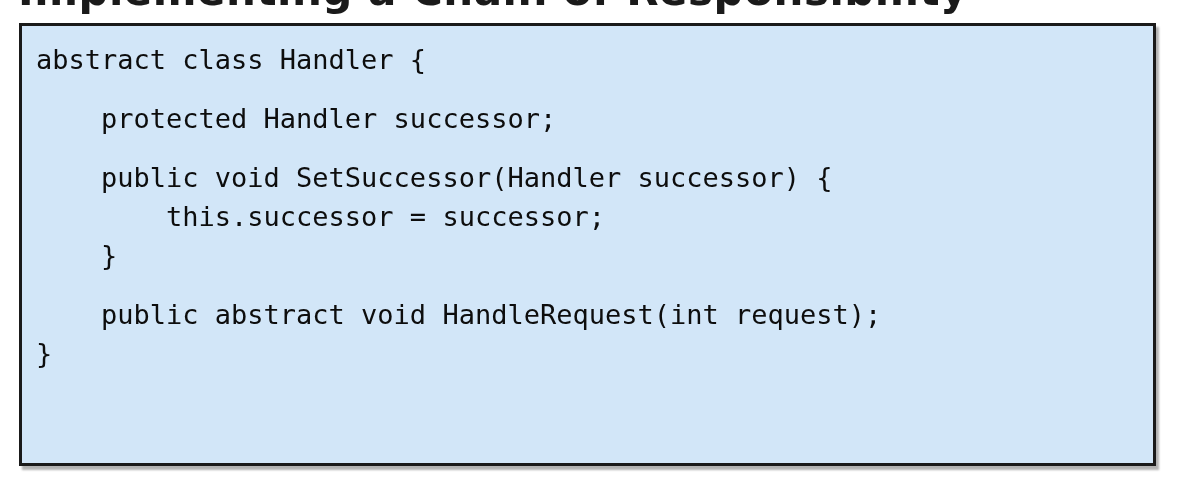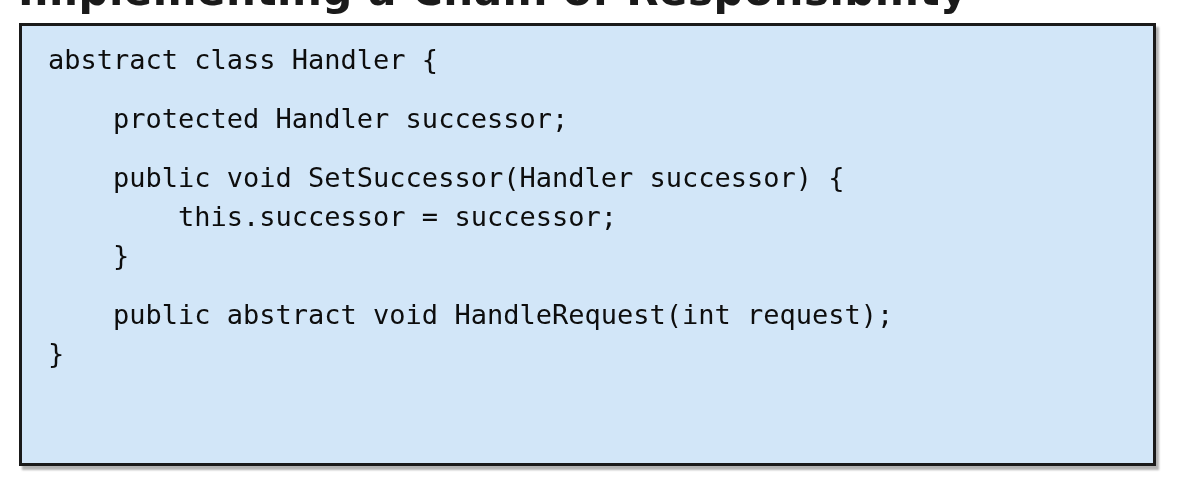--- a/index.html
+++ b/index.html
@@ -71,15 +71,15 @@
     min-height: 20px;
   }
 </style>
 </head>
 <body>
 
 <div id="clipped-heading-strip">
   <div class="heading-text">Implementing a Chain of Responsibility</div>
 </div>
 
-<div id="code-panel" style="background: rgb(210, 230, 248); border-color: rgb(26, 26, 26); padding-left: 12px;">
+<div id="code-panel" style="background: rgb(210, 230, 248); border-color: rgb(26, 26, 26);">
   <pre id="code-listing" style="color: rgb(13, 13, 13);"><span class="code-line">abstract class Handler {</span><span class="code-line blank"></span><span class="code-line">    protected Handler successor;</span><span class="code-line blank"></span><span class="code-line">    public void SetSuccessor(Handler successor) {</span><span class="code-line">        this.successor = successor;</span><span class="code-line">    }</span><span class="code-line blank"></span><span class="code-line">    public abstract void HandleRequest(int request);</span><span class="code-line">}</span></pre>
 </div>
 
 </body></html>

